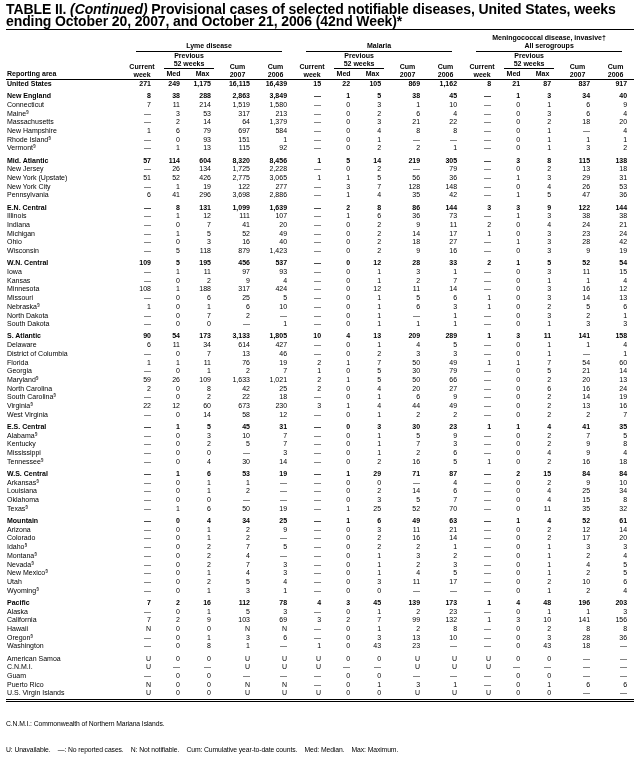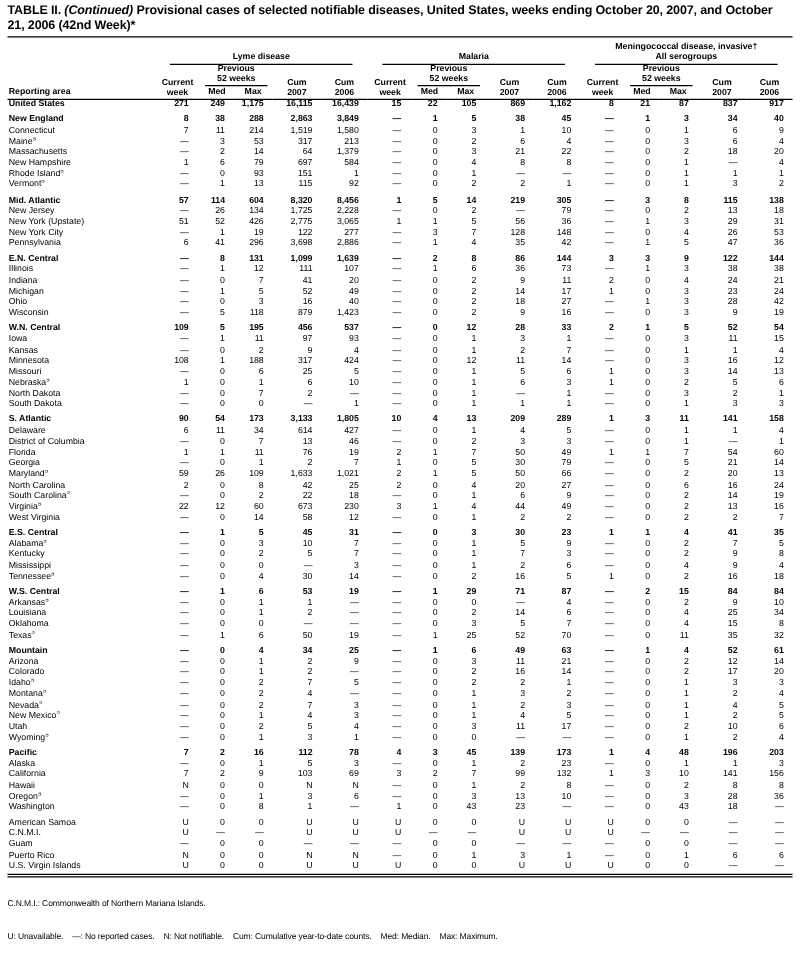--- a/index.html
+++ b/index.html
@@ -1,20 +1,20 @@
 <!DOCTYPE html>
 <html><head>
 <meta charset="utf-8">
 <style>
   * { margin: 0; padding: 0; box-sizing: border-box; }
   html, body { width: 640px; height: 767px; background: #fff; overflow: hidden; }
   body { font-family: "Liberation Sans", sans-serif; color: #000; }
   .page { padding: 3px 6px 0 6px; }
 
-  .title { font-size: 10px; font-weight: bold; line-height: 12px; letter-spacing: -0.1px; }
+  .title { font-size: 14px; font-weight: bold; line-height: 12px; letter-spacing: -0.1px; }
   .title .it { font-style: italic; }
   .title-rule { border-bottom: 1.5px solid #000; margin-top: 2px; }
 
   table { border-collapse: collapse; table-layout: fixed; width: 628px; margin-top: 1px; }
   col.c-area { width: 118px; }
   col.c-cur  { width: 36px; }
   col.c-med  { width: 27px; }
   col.c-max  { width: 31px; }
   col.c-c07  { width: 39px; }
   col.c-c06  { width: 37px; }

